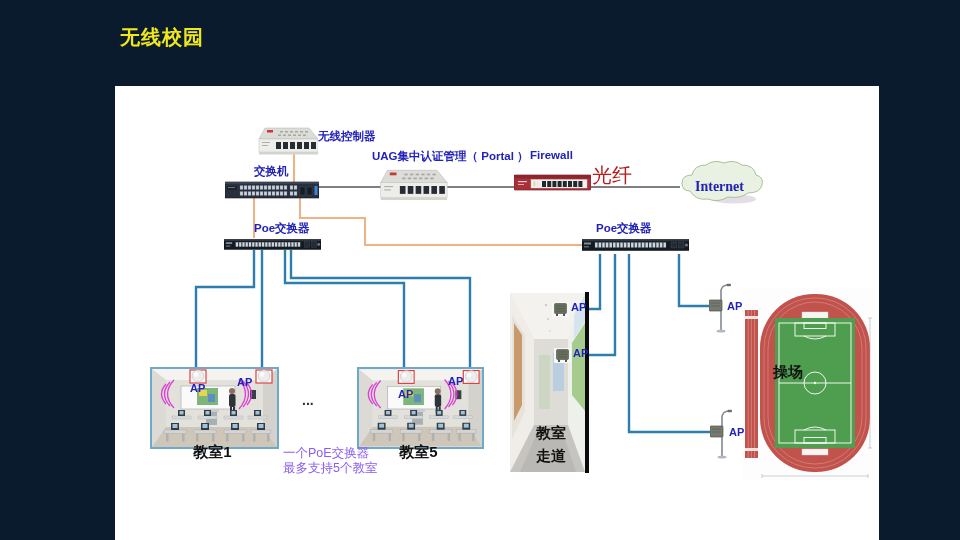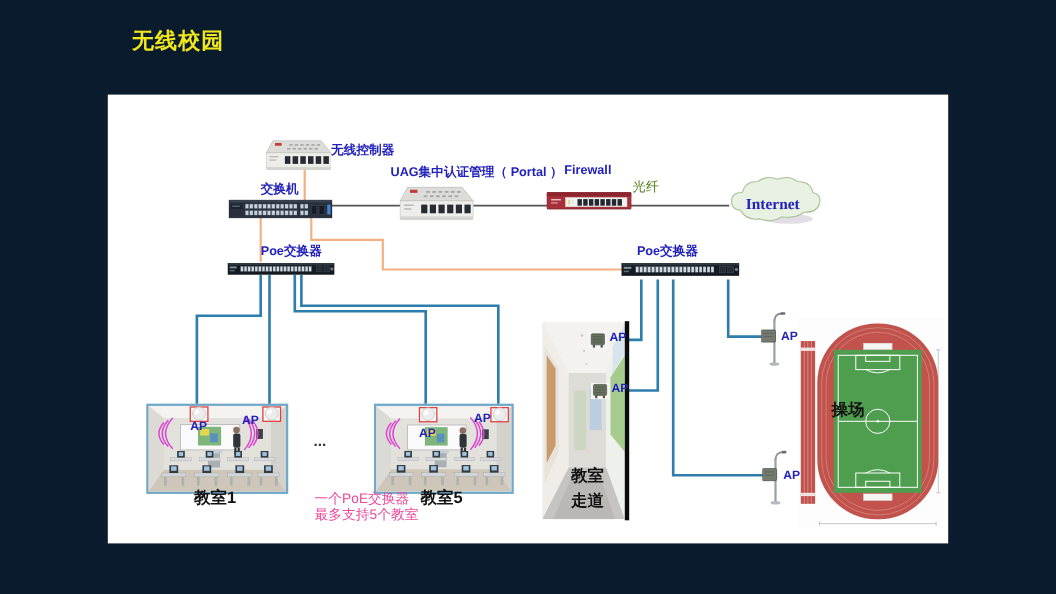--- a/index.html
+++ b/index.html
@@ -9,21 +9,21 @@
     font-family:"Liberation Sans","DejaVu Sans",sans-serif;
   }
   .abs{position:absolute;}
   .slide-title{
     position:absolute;left:120px;top:24px;
     font-size:20px;font-weight:bold;letter-spacing:1px;
     color:var(--title-text,#f0e71c);
     text-align:right;
   }
   .panel{
-    position:absolute;left:98px;top:86px;width:764px;height:408px;
+    position:absolute;left:115px;top:86px;width:764px;height:454px;
     background:var(--panel-bg,#ffffff);
   }
   .lines{position:absolute;left:0;top:0;width:764px;height:397px;}
   .line-orange{stroke:var(--line-orange,#f3b183);stroke-width:2;fill:none;}
   .line-dark{stroke:var(--line-dark,#555555);stroke-width:1.6;fill:none;}
   .line-teal{stroke:var(--line-teal,#2d7dad);stroke-width:2.4;fill:none;}
   .lbl{
     position:absolute;color:var(--label-blue,#2222bb);
     font-weight:bold;font-size:11.5px;white-space:nowrap;
   }
@@ -31,24 +31,24 @@
     position:absolute;color:var(--label-blue,#2222bb);
     font-weight:bold;font-size:11px;white-space:nowrap;
   }
   .black-lbl{
     position:absolute;color:#111;font-weight:bold;font-size:15px;white-space:nowrap;margin-top:20px;
   }
   .room-caption{
     position:absolute;color:#111;font-weight:bold;font-size:15px;text-align:center;
   }
   .note{
-    position:absolute;color:#ec4899;font-size:12.5px;line-height:15px;white-space:nowrap;margin-left:20px;
+    position:absolute;color:#8b5cf6;font-size:12.5px;line-height:15px;white-space:nowrap;
   }
   .fiber{
-    position:absolute;color:#4d7c0f;font-size:12px;white-space:nowrap;
+    position:absolute;color:#b91c1c;font-size:20px;white-space:nowrap;
   }
   .internet-txt{
     position:absolute;color:var(--label-blue,#2233c0);
     font-family:"Liberation Serif","DejaVu Serif",serif;
     font-size:14px;font-weight:bold;white-space:nowrap;
   }
   .ellipsis-txt{position:absolute;color:#333;font-weight:bold;font-size:14px;}
   .corridor-bar{position:absolute;background:#0b0b0b;}
   .classroom-frame{position:absolute;border:2px solid #6fa8c9;background:#e9e7e2;}
   .wifi{stroke:var(--wifi-magenta,#dd3fd4);stroke-width:1.3;fill:none;}

